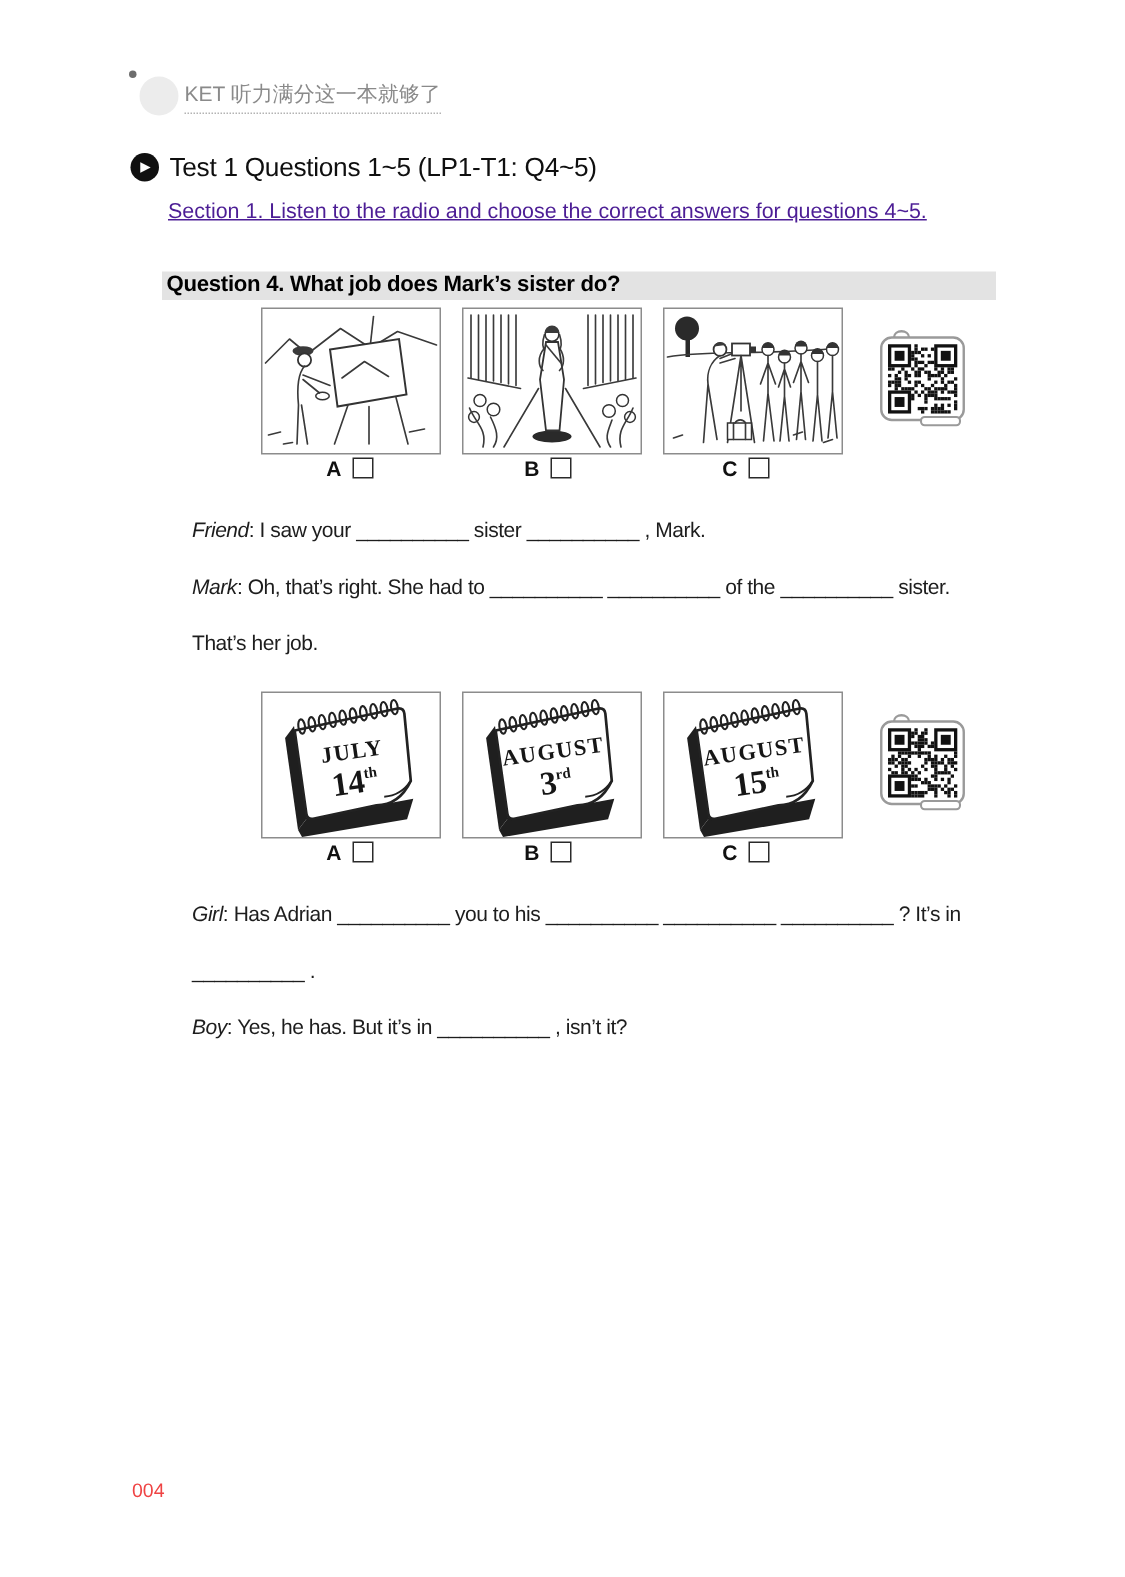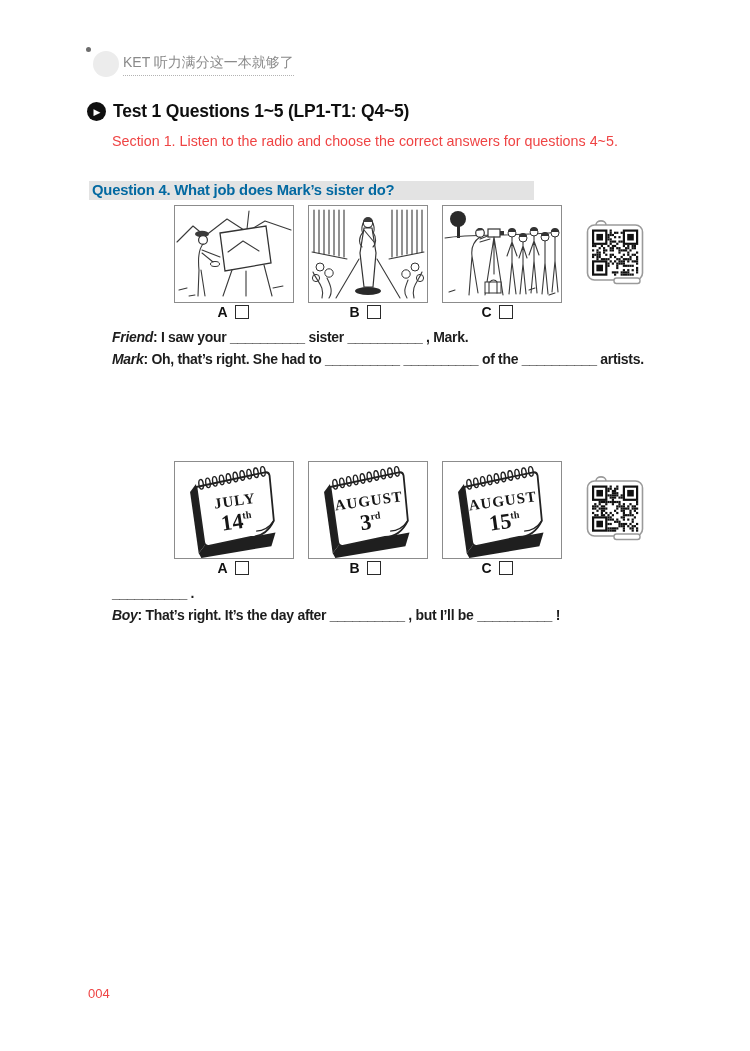--- a/index.html
+++ b/index.html
@@ -10,45 +10,45 @@
   .hdr{position:absolute;top:46px;left:86px;height:34px;}
   .hdr-dot{position:absolute;top:1px;left:0;width:5px;height:5px;border-radius:50%;background:#6d6d6d;}
   .hdr-circle{position:absolute;top:5px;left:7px;width:26px;height:26px;border-radius:50%;background:#ececec;}
   .hdr-title{position:absolute;top:8px;left:37px;font-size:14px;color:#8a8a8a;
              padding-bottom:3px;border-bottom:1px dotted #b3b3b3;white-space:nowrap;}
 
   
   .title-row{position:absolute;top:101px;left:87px;display:flex;align-items:center;gap:7px;}
   .play-icon{width:19px;height:19px;border-radius:50%;background:#101010;color:#fff;
              display:flex;align-items:center;justify-content:center;font-size:9px;padding-left:1px;box-sizing:border-box;}
-  .title-text{font-size:17.5px;font-weight:bold;color:#0f0f0f;letter-spacing:-0.2px;white-space:nowrap;}
-
-  .sections{position:absolute;top:131px;left:112px;font-size:14.3px;line-height:21px;color:#ef4444;}
-
-  .qbar{position:absolute;left:89px;width:445px;height:19px;background:#e3e3e3;
-        font-size:14.8px;font-weight:bold;color:#0369a1;line-height:19px;padding-left:3px;
+  .title-text{font-size:17.5px;font-weight:normal;color:#0f0f0f;letter-spacing:-0.2px;white-space:nowrap;}
+
+  .sections{position:absolute;top:131px;left:112px;font-size:14.3px;line-height:21px;color:#4c1d95;text-decoration:underline;}
+
+  .qbar{position:absolute;left:108px;width:556px;height:19px;background:#e3e3e3;
+        font-size:14.8px;font-weight:bold;color:#000000;line-height:19px;padding-left:3px;
         box-sizing:border-box;white-space:nowrap;letter-spacing:-0.2px;}
   .qbar.q4{top:181px;} .qbar.q5{top:439px;}
 
   .img-row{position:absolute;left:174px;display:flex;gap:14px;}
   .img-row.q4{top:205px;} .img-row.q5{top:461px;}
   .img-box{width:118px;height:96px;border:1px solid #8c8c8c;background:#fff;box-sizing:content-box;}
   .img-box svg{display:block;width:118px;height:96px;}
   .ln{fill:none;stroke:#3a3a3a;stroke-width:1.1;stroke-linecap:round;stroke-linejoin:round;}
 
   .abc-row{position:absolute;left:174px;display:flex;gap:14px;}
   .abc-row.q4{top:304px;} .abc-row.q5{top:560px;}
   .abc-cell{width:118px;display:flex;align-items:center;justify-content:center;gap:7px;}
   .abc-letter{font-size:14px;font-weight:bold;color:#111;}
   .cbx{width:12px;height:12px;border:1.6px solid #2a2a2a;background:#fff;display:inline-block;}
 
   .dlg{position:absolute;left:112px;width:562px;font-size:14px;line-height:21.5px;
        color:#1d1d1d;letter-spacing:-0.3px;}
   .dlg.q4{top:327px;} .dlg.q5{top:583px;}
-  .dlg p{margin:0;white-space:nowrap;font-weight:bold;}
+  .dlg p{margin:16px;white-space:nowrap;}
   .dlg i{font-style:italic;}
 
   .qr{position:absolute;width:62px;height:68px;}
   .qr.q4{top:218px;left:584px;} .qr.q5{top:474px;left:584px;}
 
   .cal-month{font-family:"Liberation Serif","DejaVu Serif",serif;font-weight:bold;font-size:15px;
              letter-spacing:1px;fill:#161616;}
   .cal-day{font-family:"Liberation Serif","DejaVu Serif",serif;font-weight:bold;font-size:22px;fill:#161616;}
   .sfx{font-size:10px;font-weight:bold;}
 
@@ -309,21 +309,22 @@
       <span class="cbx"></span>
     </div>
     <div class="abc-cell">
       <span class="abc-letter">C</span>
       <span class="cbx"></span>
     </div>
   </div>
 
   <div class="dlg q4">
     <p><i>Friend</i><span>: I saw your __________ sister __________ , Mark.</span></p>
-    <p><i>Mark</i><span>: Oh, that’s right. She had to __________ __________ of the __________ artists.</span></p>
+    <p><i>Mark</i><span>: Oh, that’s right. She had to __________ __________ of the __________ sister.</span></p>
+    <p><i></i><span>That’s her job.</span></p>
   </div>
 
 
   <div class="img-row q5">
     <div class="img-box">
       <svg viewBox="0 0 118 96">
         <g transform="rotate(-8 59 48)">
           <polygon points="18,24 25,17 25,79 18,86" fill="#1f1f1f"></polygon>
           <polygon points="18,86 25,79 97,76 91,89 20,91" fill="#1f1f1f"></polygon>
           <path d="M25 20 L95 15 Q99 15 99 19 L97 64 Q87 79 72 77 L29 80 Q25 80 25 76 Z" fill="#fff" stroke="#222" stroke-width="1.8"></path>
@@ -563,18 +564,19 @@
       <span class="abc-letter">B</span>
       <span class="cbx"></span>
     </div>
     <div class="abc-cell">
       <span class="abc-letter">C</span>
       <span class="cbx"></span>
     </div>
   </div>
 
   <div class="dlg q5">
+    <p><i>Girl</i><span>: Has Adrian __________ you to his __________ __________ __________ ? It’s in</span></p>
     <p><i></i><span>__________ .</span></p>
-    <p><i>Boy</i><span>: That’s right. It’s the day after __________ , but I’ll be __________ !</span></p>
+    <p><i>Boy</i><span>: Yes, he has. But it’s in __________ , isn’t it?</span></p>
   </div>
 
   <div class="pageno">004</div>
 </div>
 
 </body></html>

